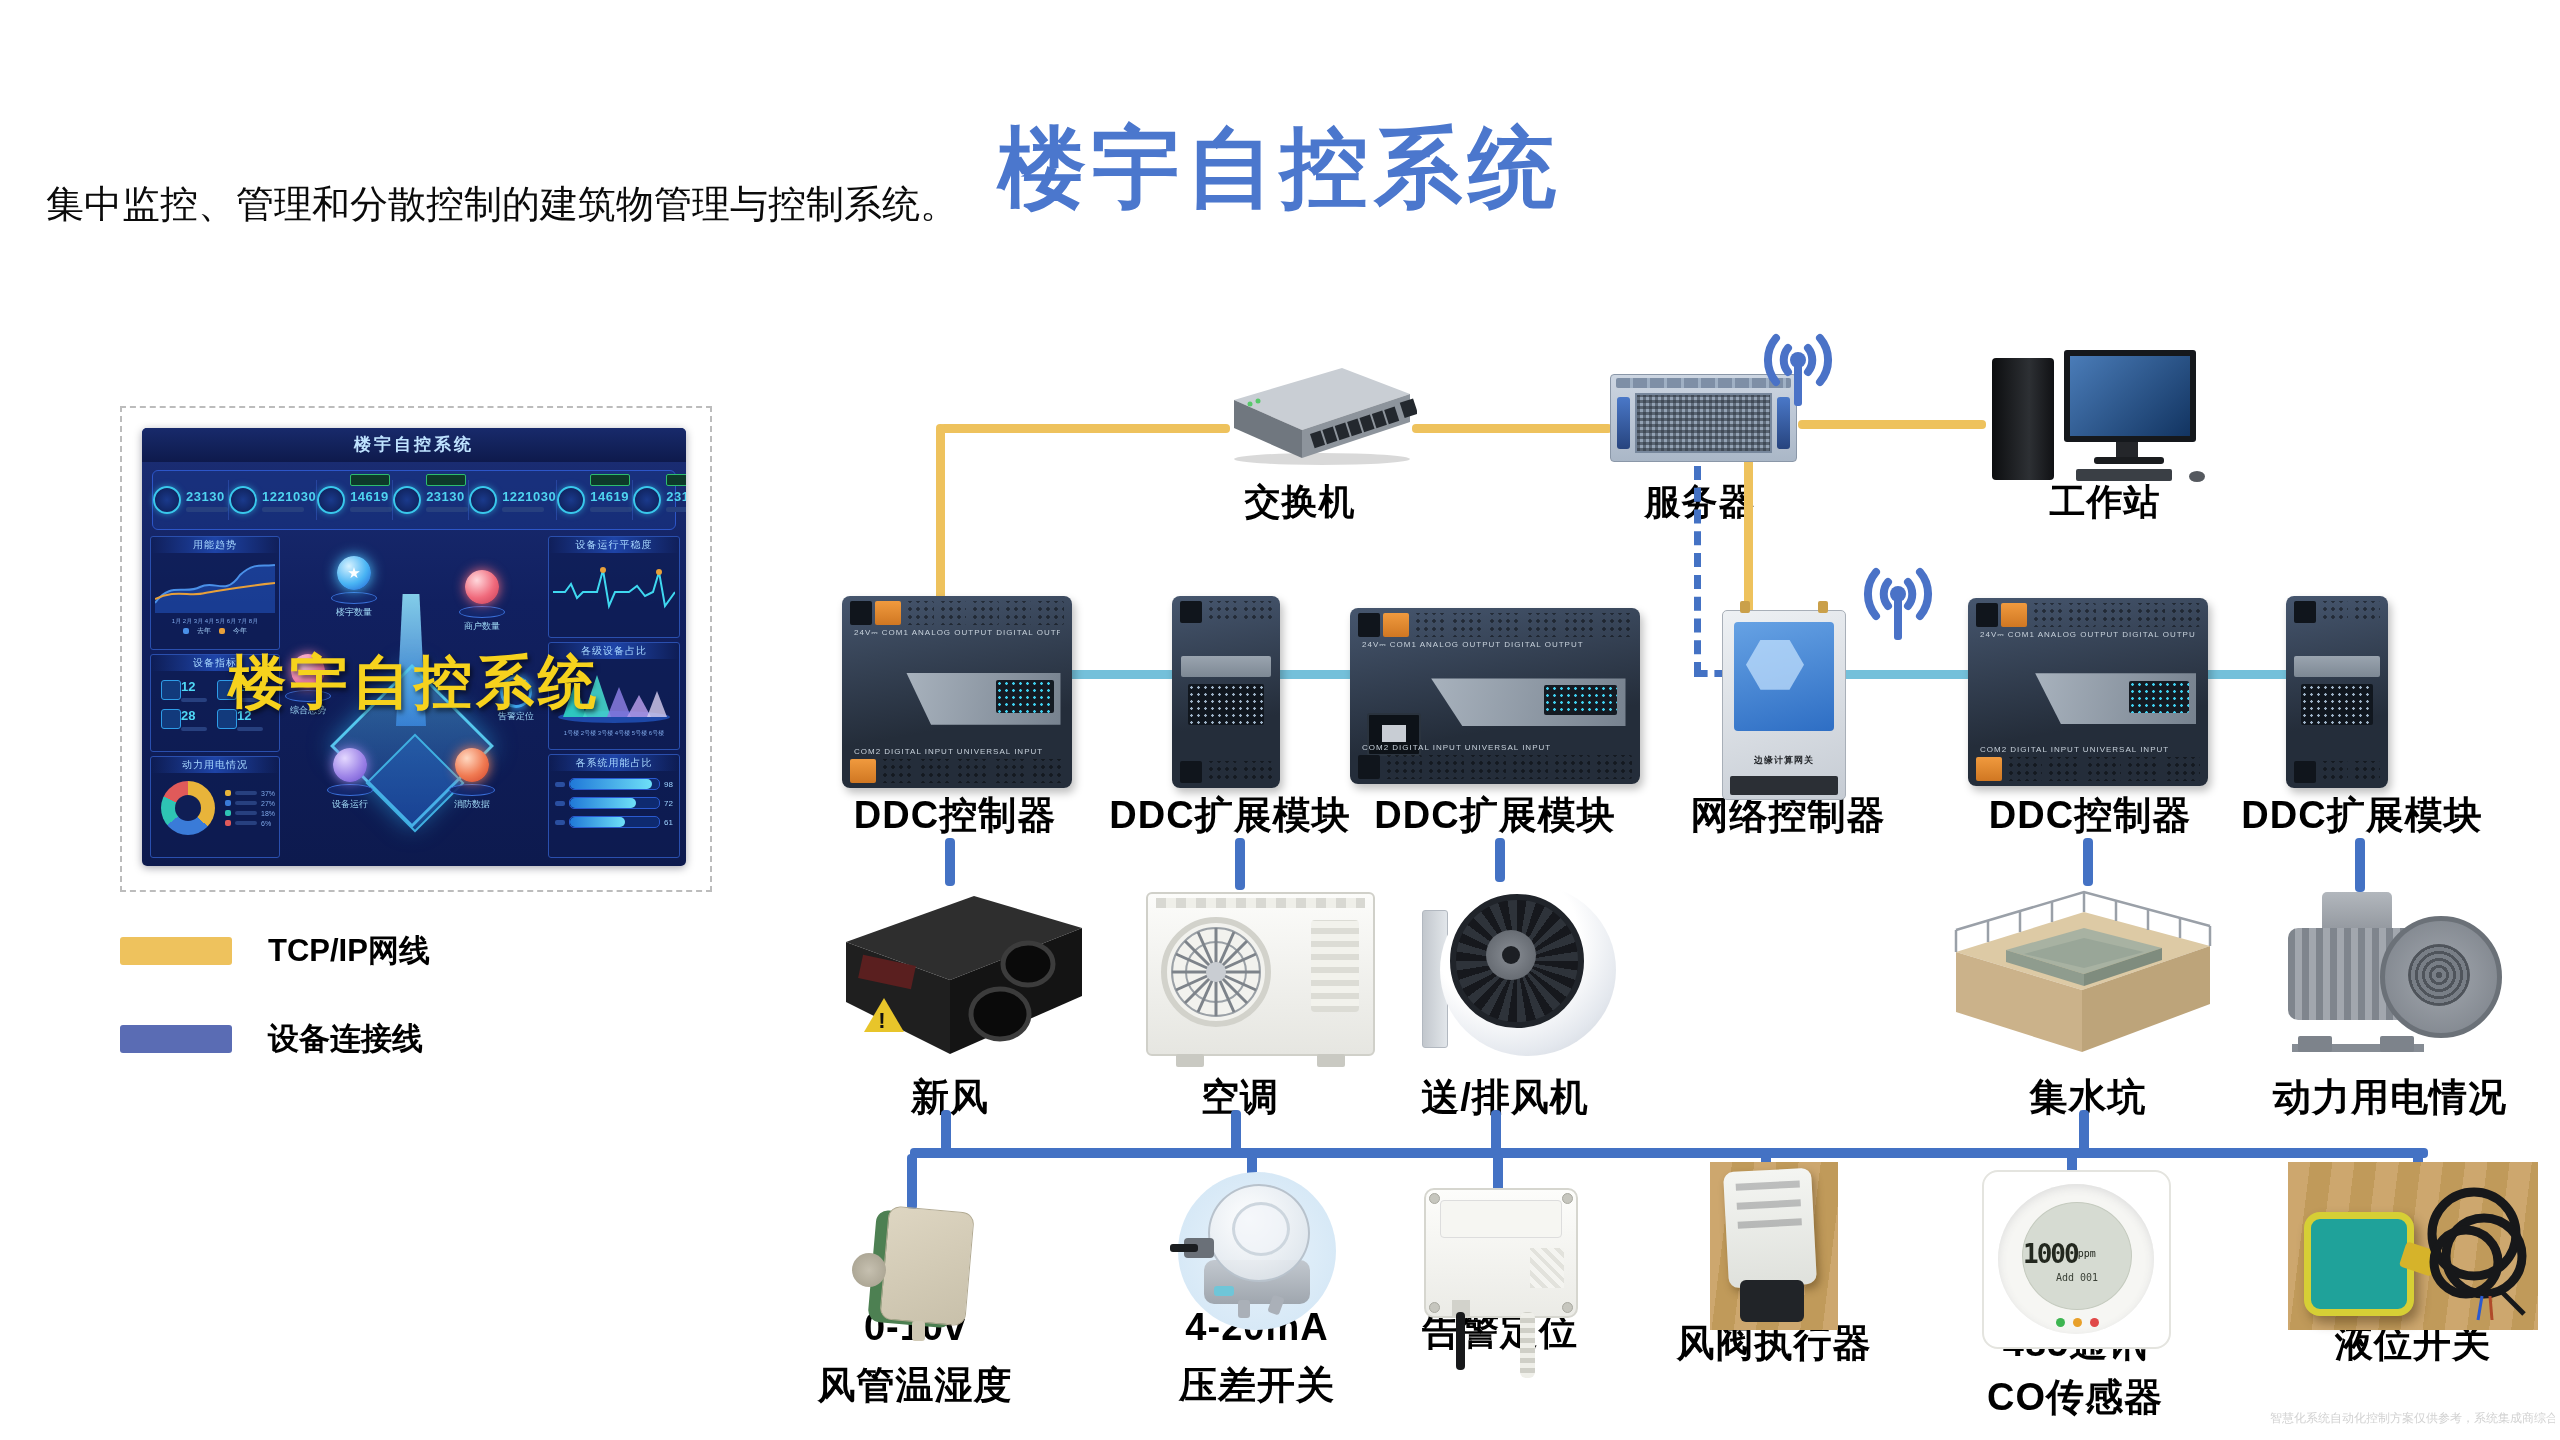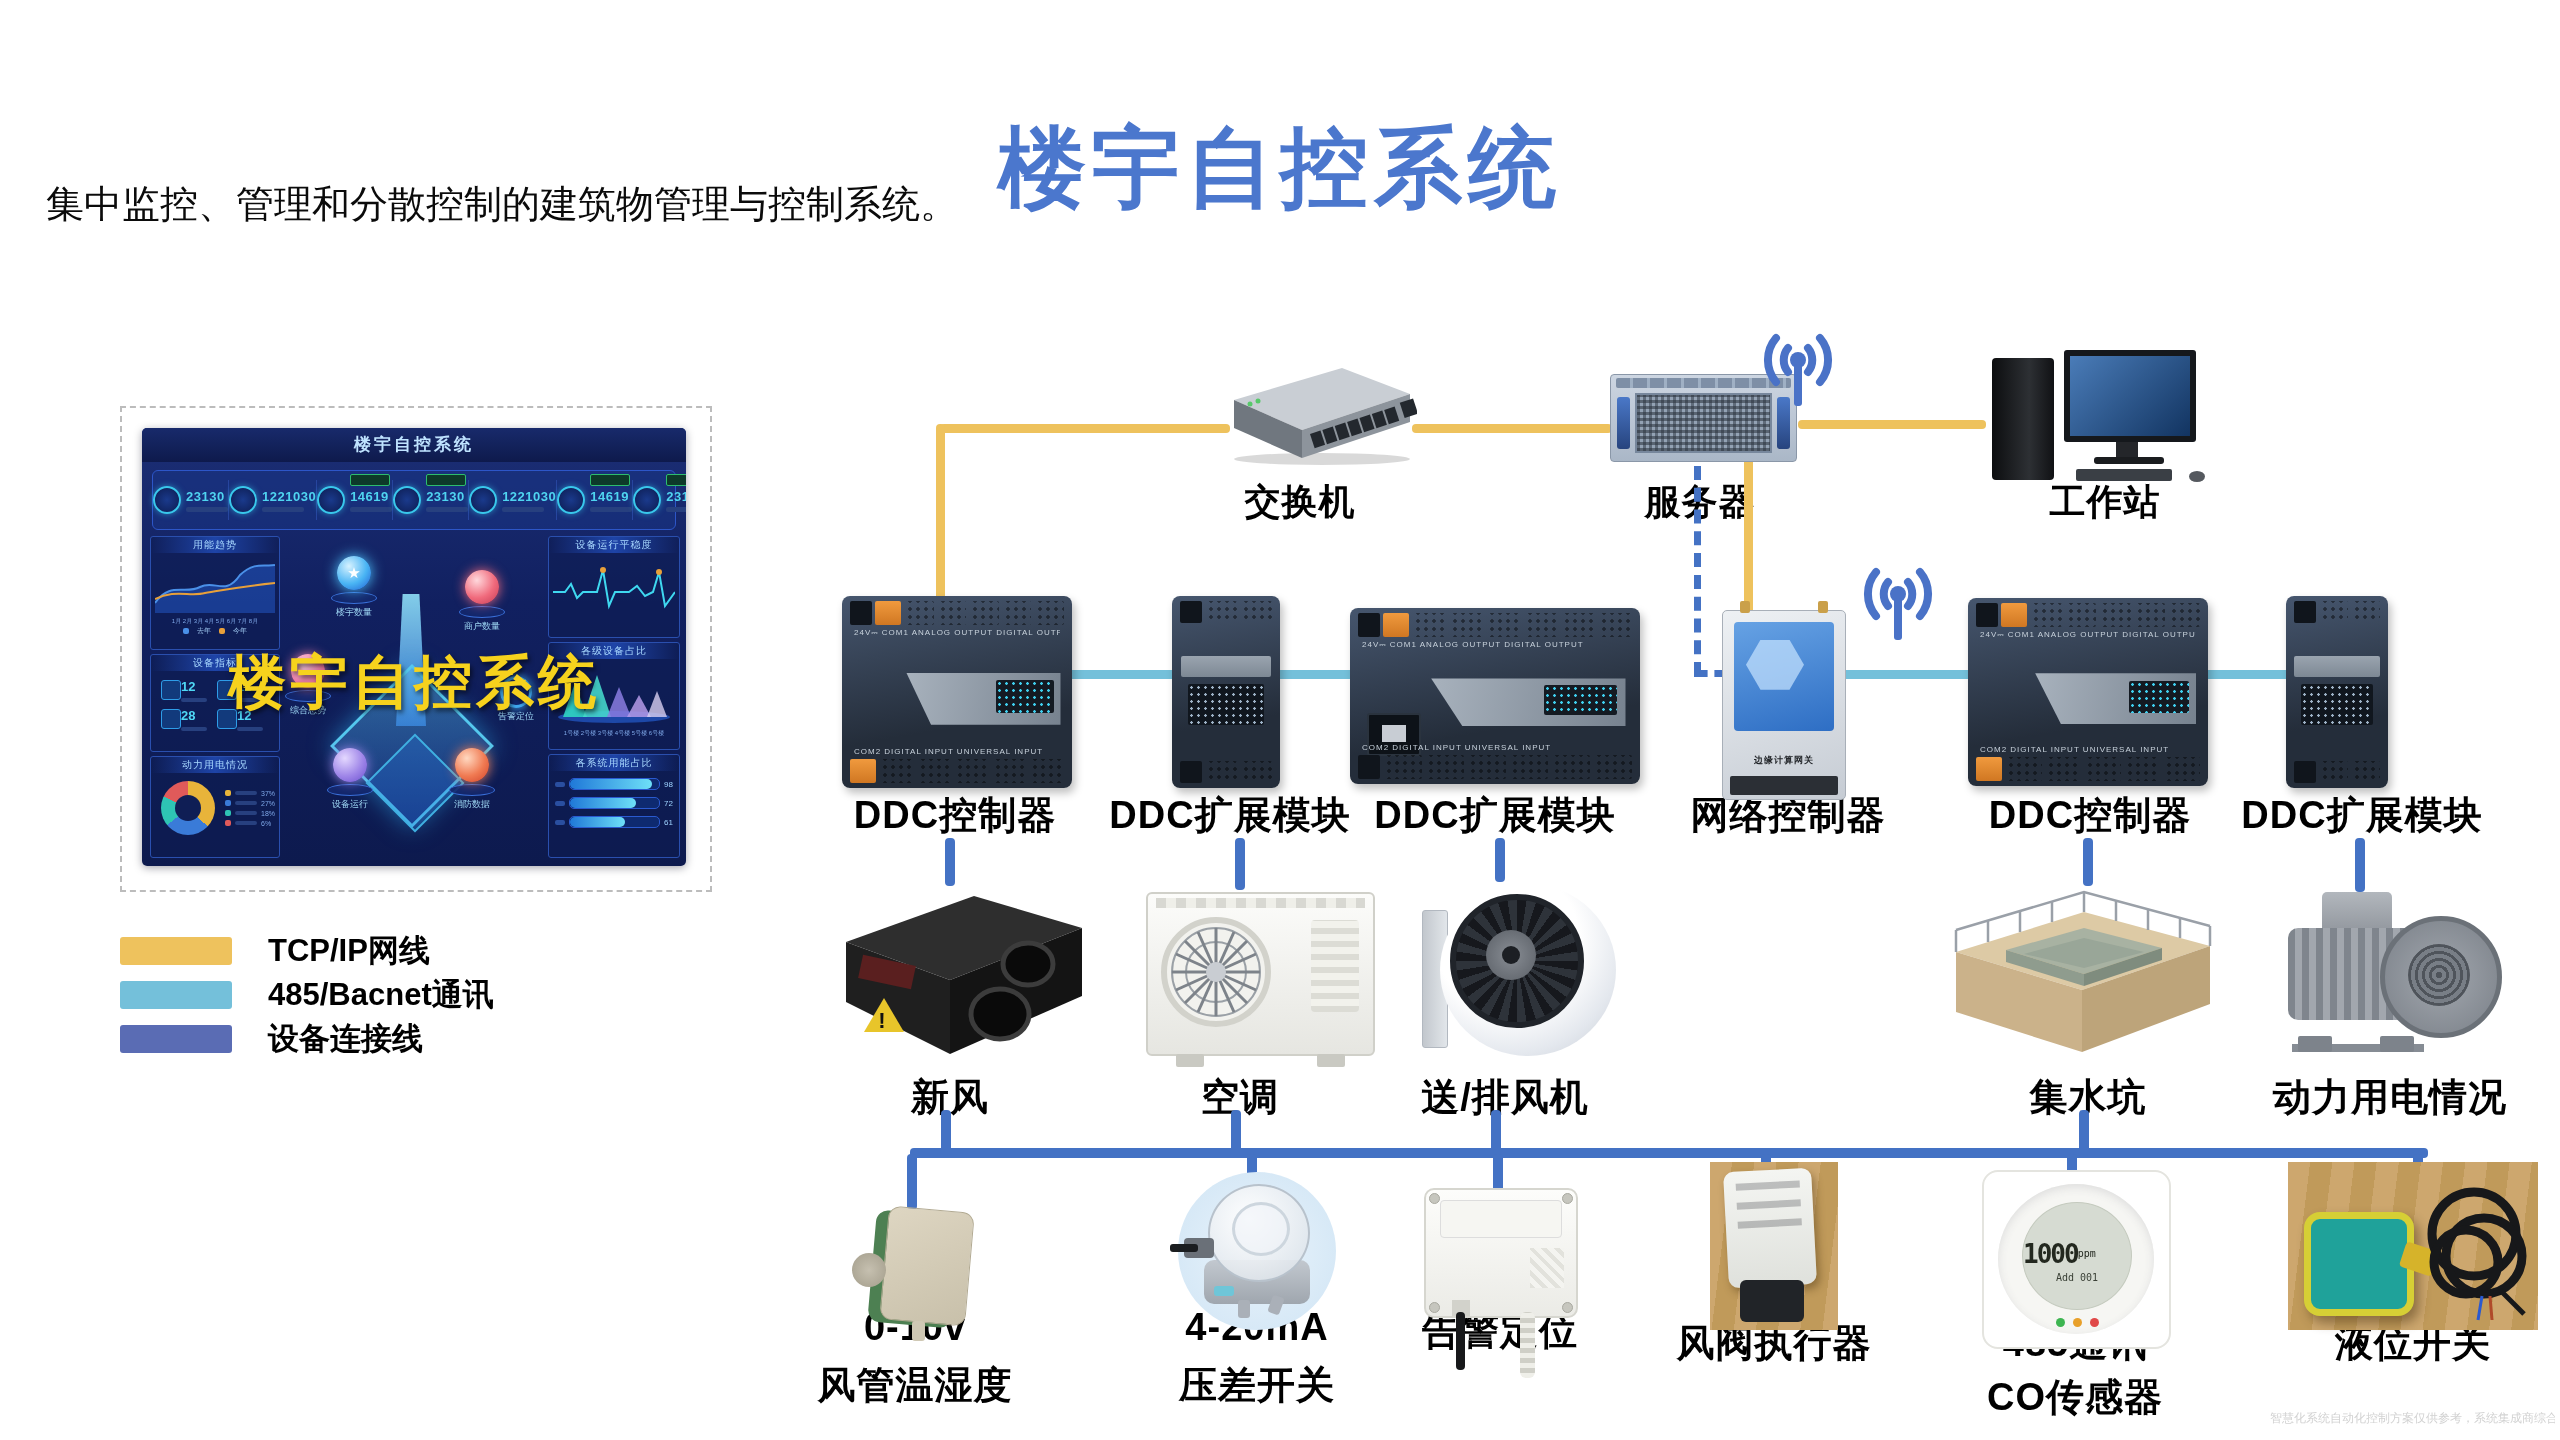--- a/index.html
+++ b/index.html
@@ -447,24 +447,20 @@
         </div>
     </div>
 
     <div id="dash-overlay">楼宇自控系统</div>
   </div>
 
   <div class="legend-row" style="top:930px">
     <div class="sw" style="background:#eec25d"></div>
     <span>TCP/IP网线</span>
   </div>
-  <div class="legend-row" style="top:974px">
-    <div class="sw" style="background:#74c0da"></div>
-    <span>485/Bacnet通讯</span>
-  </div>
   <div class="legend-row" style="top:1018px">
     <div class="sw" style="background:#5a6cb4"></div>
     <span>设备连接线</span>
   </div>
 
   <svg class="dev" style="left:1222px;top:352px" width="195" height="115" viewBox="0 0 195 115">
     <ellipse cx="100" cy="107" rx="88" ry="6" fill="rgba(0,0,0,.15)"></ellipse>
     <polygon points="12,48 120,16 188,42 80,78" fill="#c9ced4"></polygon>
     <polygon points="12,48 80,78 80,106 12,76" fill="#70777f"></polygon>
     <polygon points="80,78 188,42 188,70 80,106" fill="#8d949c"></polygon>

